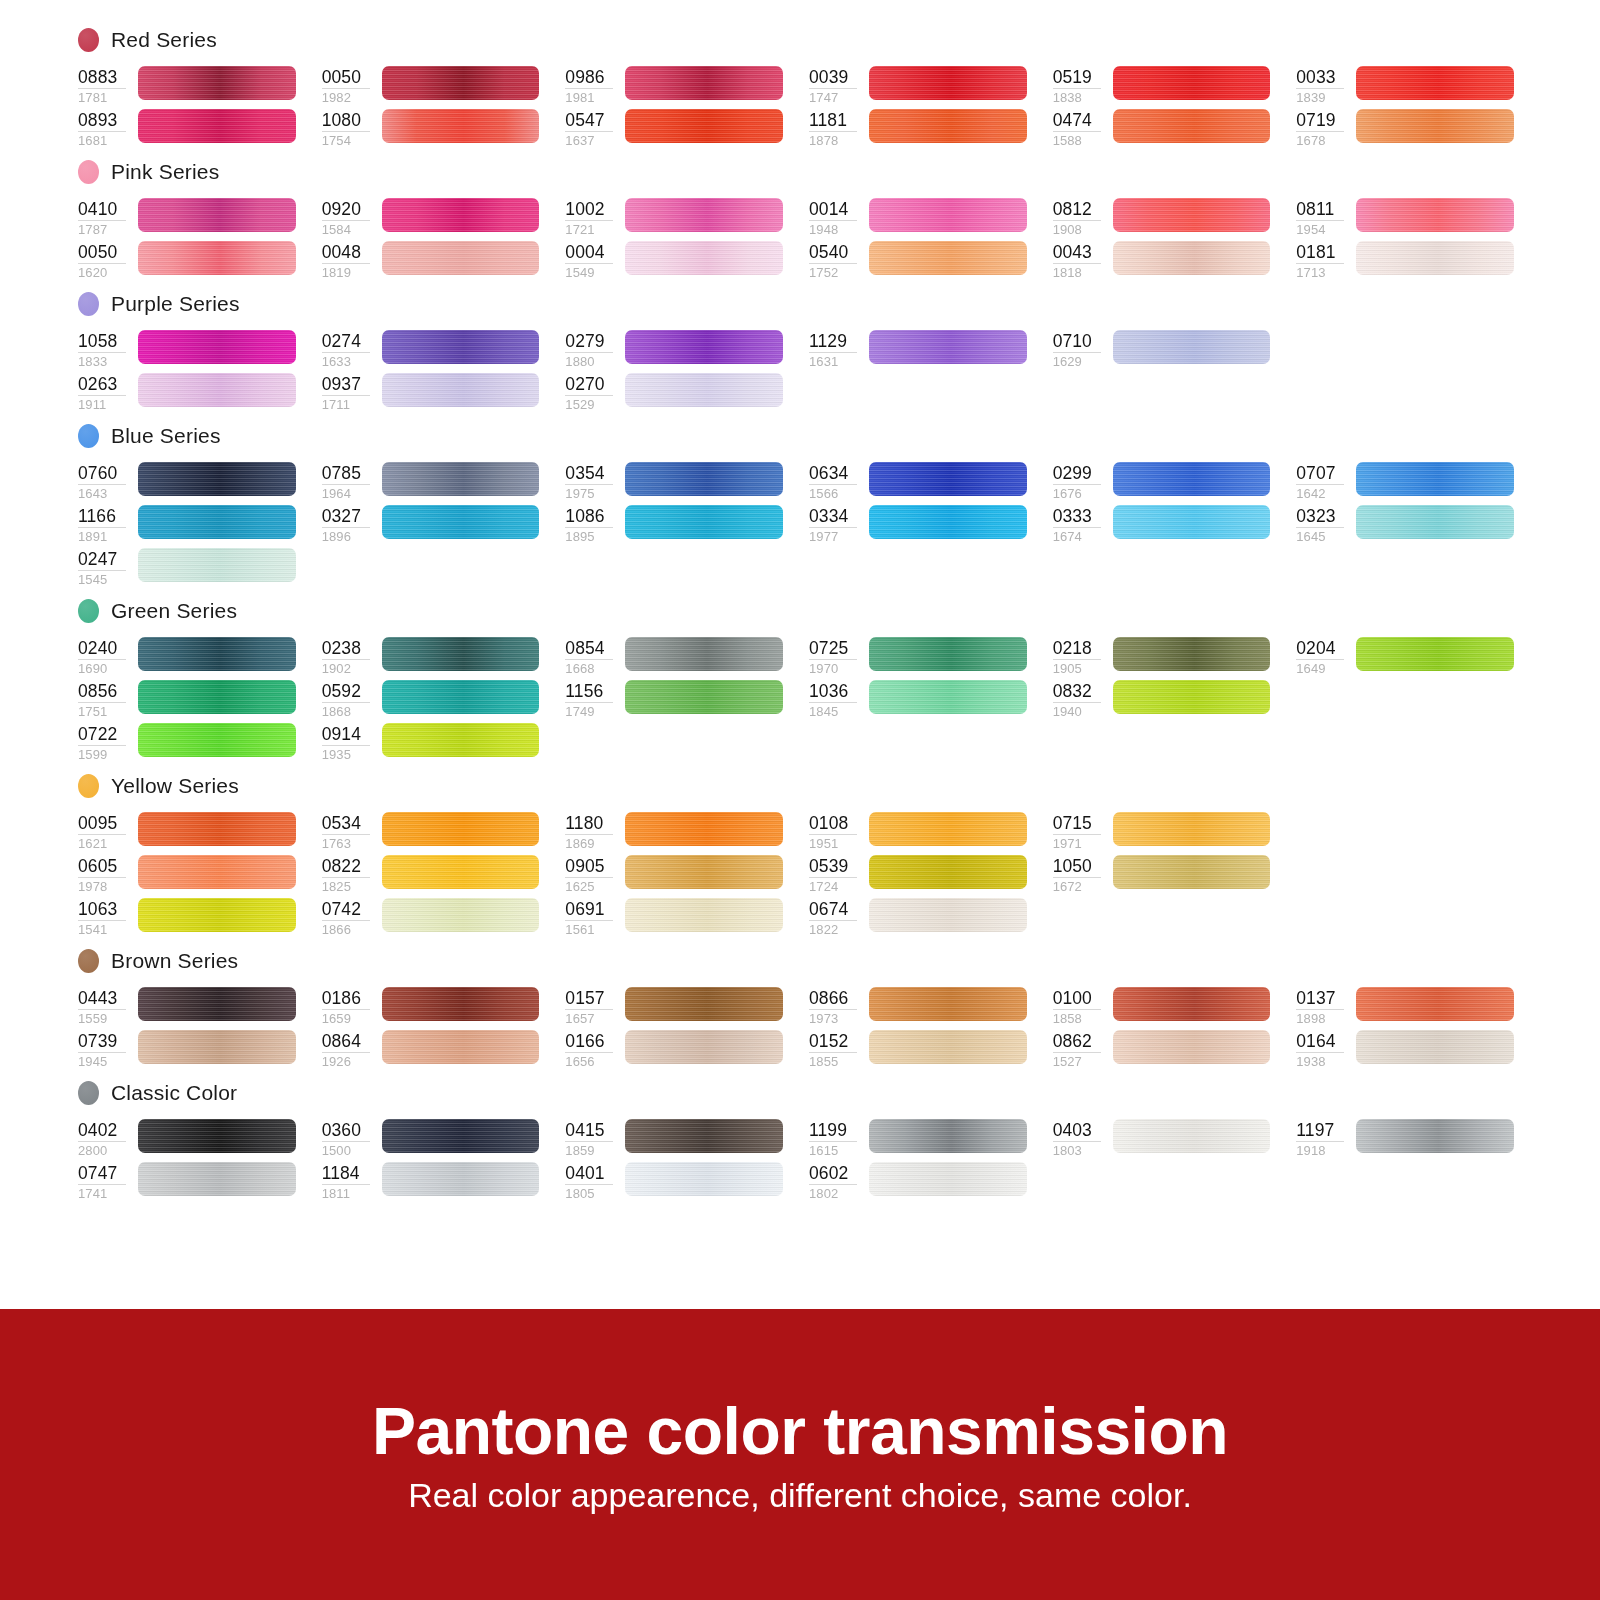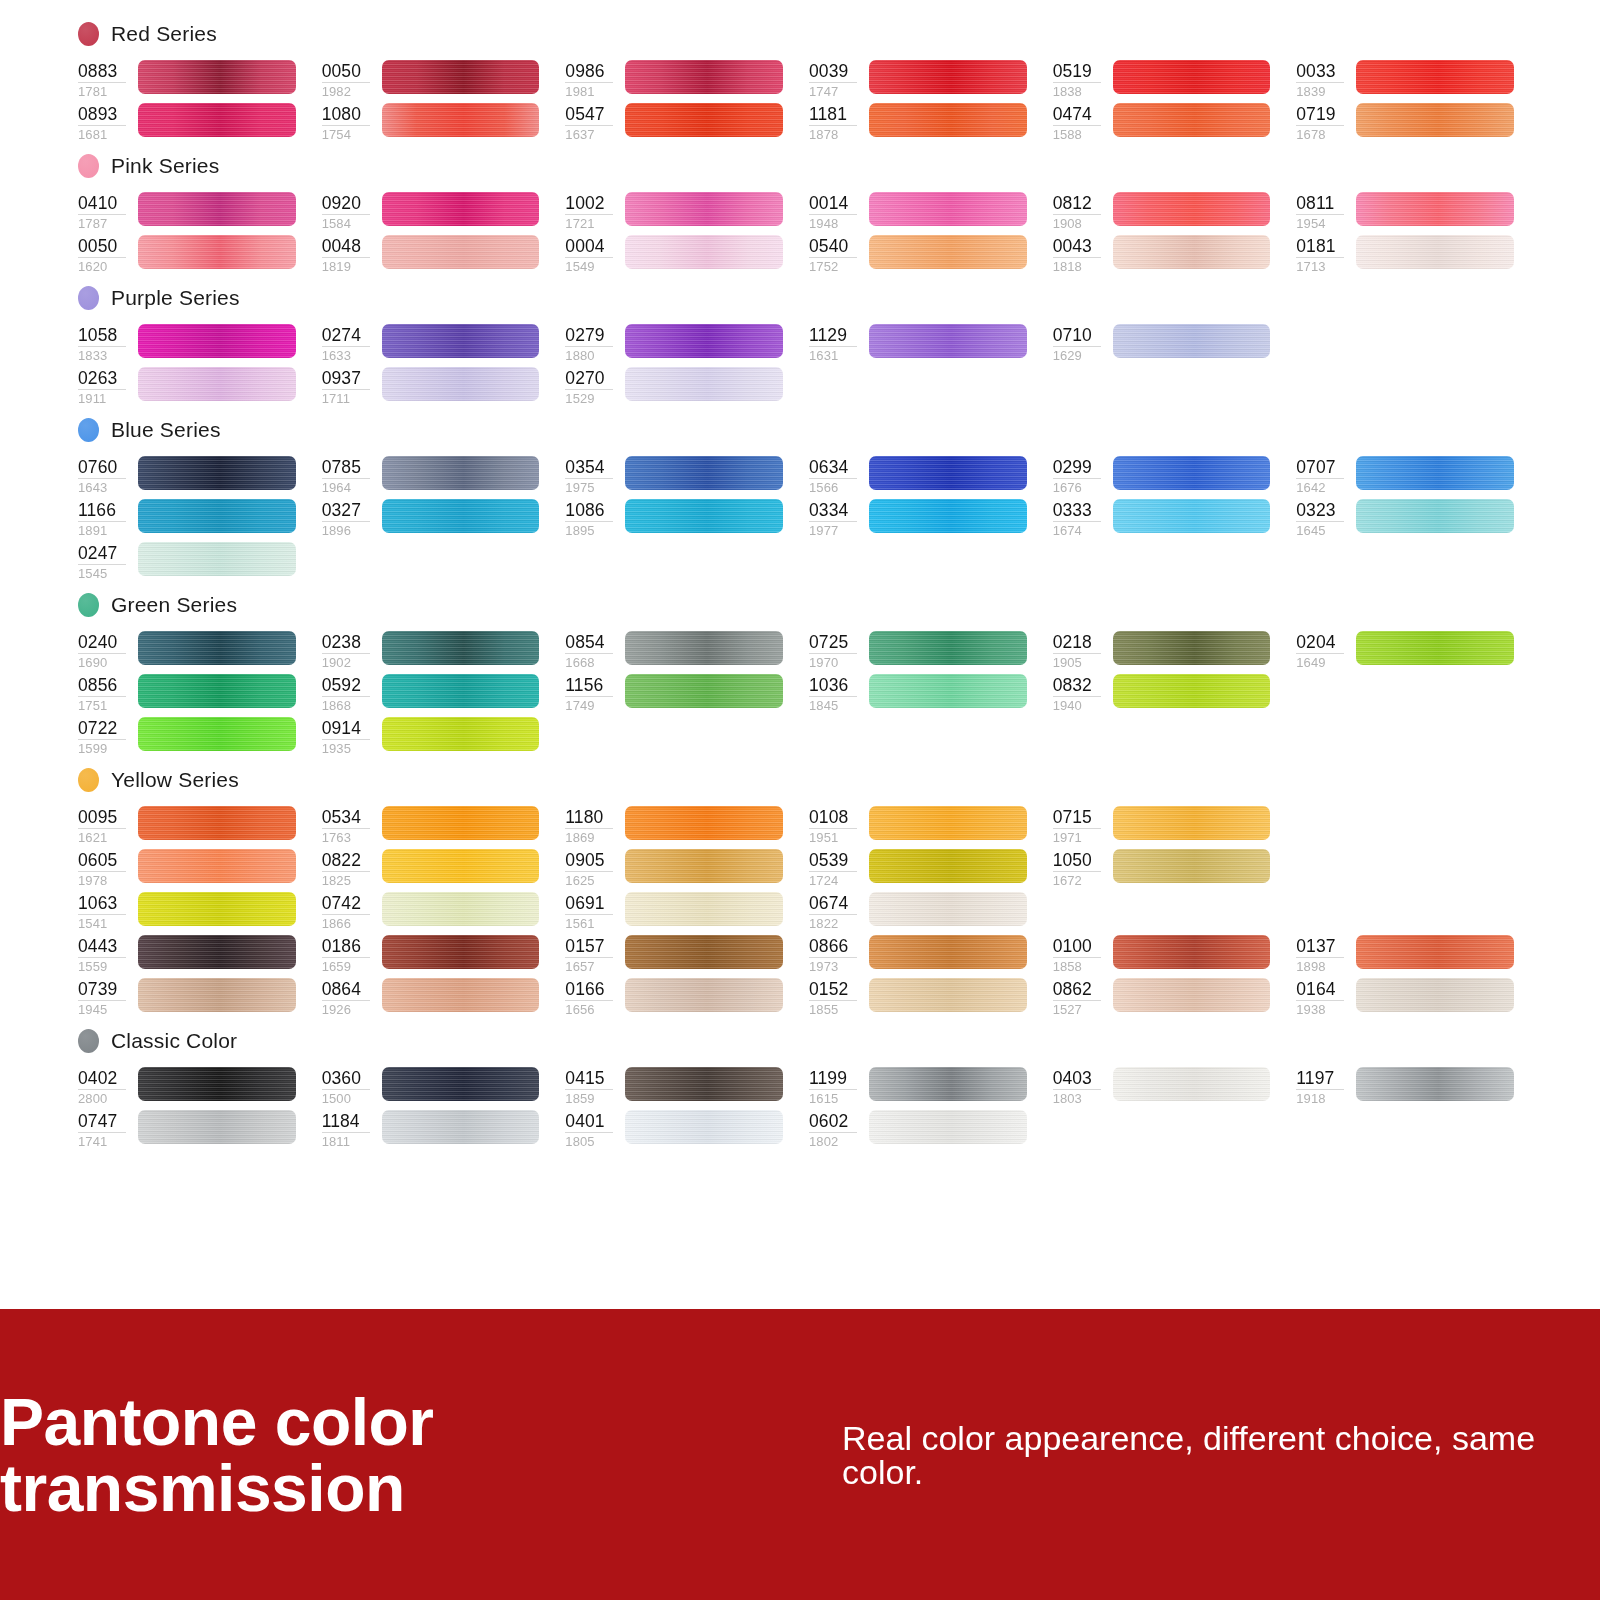--- a/index.html
+++ b/index.html
@@ -4,21 +4,21 @@
 <style>
   * { box-sizing: border-box; margin: 0; padding: 0; }
   html, body {
     width: 1600px; height: 1600px;
     background: #ffffff;
     font-family: "Liberation Sans", sans-serif;
     overflow: hidden;
   }
   #root { width: 1600px; height: 1600px; position: relative; background: #fff; }
 
-  .chart { padding: 14px 60px 0 78px; }
+  .chart { padding: 20px 60px 0 78px; }
 
   .series { margin-bottom: 0; }
 
   .series-head {
     display: flex; align-items: center;
     gap: 12px;
     height: 40px;
     margin-bottom: 6px;
   }
   .series-dot {
@@ -91,21 +91,21 @@
     pointer-events: none;
   }
   .spacer-row { height: 43px; }
 
   .banner {
     position: absolute;
     left: 0; right: 0; bottom: 0;
     height: 291px;
     background: #ad1316;
     display: flex;
-    flex-direction: row;
+    flex-direction: column;
     align-items: center;
     justify-content: center;
     gap: 14px;
   }
   .banner-title {
     color: #ffffff;
     font-size: 66px;
     font-weight: bold;
     letter-spacing: -0.5px;
     line-height: 1;
@@ -749,20 +749,24 @@
                 <div class="code">1050</div>
                 <div class="sub">1672</div>
               </div>
               <div class="chip" style="background: linear-gradient(90deg, rgb(223, 200, 125) 0%, rgb(215, 192, 111) 22%, rgb(205, 180, 92) 52%, rgb(215, 192, 111) 78%, rgb(223, 200, 125) 100%);"></div>
             </div>
             <div class="spacer-row"></div>
           </div>
         </div>
       </div>
       <div class="series">
+        <div class="series-head">
+          <span class="series-dot" style="background: radial-gradient(circle at 35% 30%, rgba(155, 107, 71, 0.867), rgb(155, 107, 71));"></span>
+          <span class="series-title">Brown Series</span>
+        </div>
         <div class="grid">
           <div class="col">
             <div class="swatch-row">
               <div class="labels">
                 <div class="code">0443</div>
                 <div class="sub">1559</div>
               </div>
               <div class="chip" style="background: linear-gradient(90deg, rgb(87, 68, 74) 0%, rgb(70, 54, 57) 22%, rgb(45, 34, 38) 52%, rgb(70, 54, 57) 78%, rgb(87, 68, 74) 100%);"></div>
             </div>
             <div class="swatch-row">

